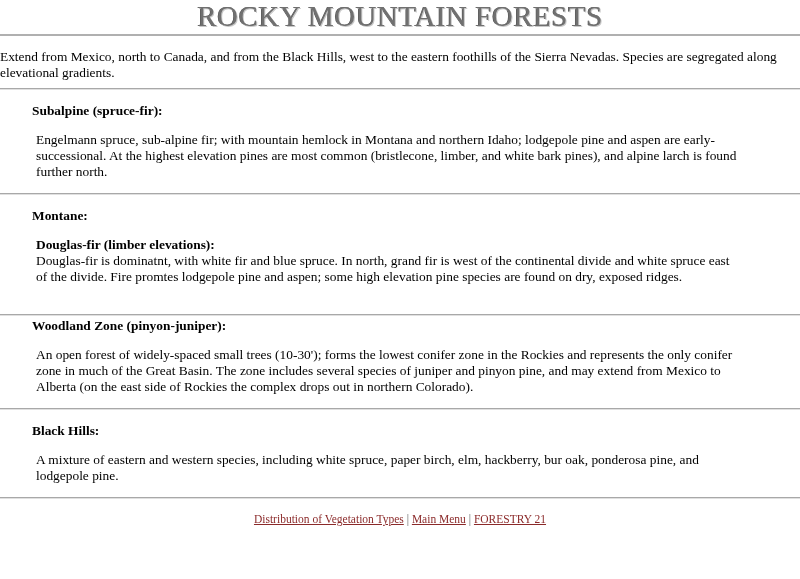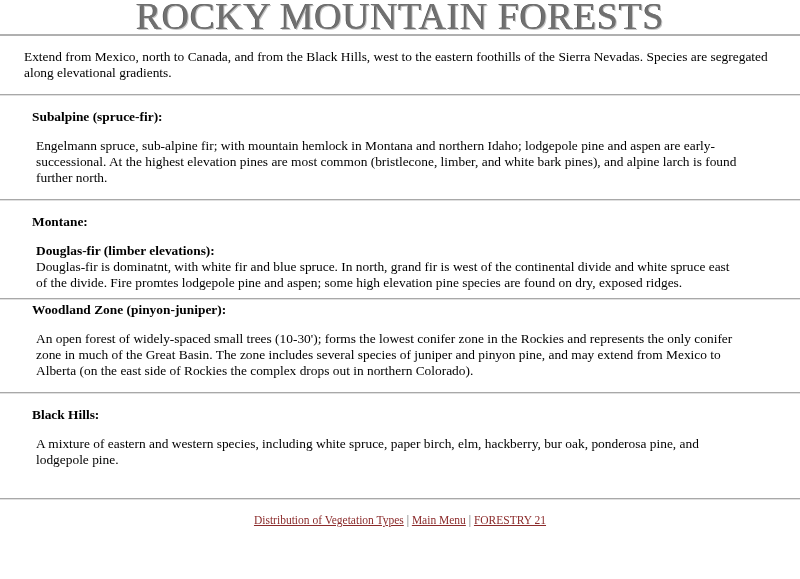--- a/index.html
+++ b/index.html
@@ -18,21 +18,21 @@
     }
     .title-wrap {
       text-align: center;
       height: 34px;
       border-bottom: 2px solid #b0b0b0;
       position: relative;
     }
     .page-title {
       display: inline-block;
       font-family: "Liberation Serif", "DejaVu Serif", serif;
-      font-size: 38px;
+      font-size: 29px;
       letter-spacing: 0.5px;
       line-height: 32px;
       margin-top: 0px;
       color: #707070;
       text-shadow: 1px 1px 0 #c8c8c8, -0.5px -0.5px 0 #505050;
       font-weight: normal;
     }
     .intro {
       margin: 12px 0 0 0;
       padding: 0 0 0 0;
@@ -72,49 +72,49 @@
       color: #666;
     }
   </style>
 </head>
 <body>
 
 <div class="title-wrap">
   <span class="page-title">ROCKY MOUNTAIN FORESTS</span>
 </div>
 
-<p class="intro" style="margin-top:13px; margin-bottom:13px;padding-left:24px;">Extend from Mexico, north to Canada, and from the Black Hills, west to the eastern foothills of the Sierra Nevadas. Species are segregated along elevational gradients.</p>
+<p class="intro" style="margin-top:13px; margin-bottom:7px;">Extend from Mexico, north to Canada, and from the Black Hills, west to the eastern foothills of the Sierra Nevadas. Species are segregated along elevational gradients.</p>
 
 <hr class="rule">
 
 <div class="section" style="padding-top:13px; padding-bottom:13px;border-radius:22px;">
   <div class="section-heading">Subalpine (spruce-fir):</div>
   <div class="section-body" style="margin-top:13px;">Engelmann spruce, sub-alpine fir; with mountain hemlock in Montana and northern Idaho; lodgepole pine and aspen are early-successional. At the highest elevation pines are most common (bristlecone, limber, and white bark pines), and alpine larch is found further north.</div>
 </div>
 
 <hr class="rule">
 
-<div class="section" style="padding-top:13px; padding-bottom:7px;">
+<div class="section" style="padding-top:13px; padding-bottom:29px;">
   <div class="section-heading">Montane:</div>
   <div class="section-body" style="margin-top:13px;">
     <div class="subhead">Douglas-fir (limber elevations):</div>
     <div>Douglas-fir is dominatnt, with white fir and blue spruce. In north, grand fir is west of the continental divide and white spruce east of the divide. Fire promtes lodgepole pine and aspen; some high elevation pine species are found on dry, exposed ridges.</div>
   </div>
 </div>
 
 <hr class="rule">
 
 <div class="section" style="padding-top:2px; padding-bottom:13px;">
   <div class="section-heading">Woodland Zone (pinyon-juniper):</div>
   <div class="section-body" style="margin-top:13px;">An open forest of widely-spaced small trees (10-30'); forms the lowest conifer zone in the Rockies and represents the only conifer zone in much of the Great Basin. The zone includes several species of juniper and pinyon pine, and may extend from Mexico to Alberta (on the east side of Rockies the complex drops out in northern Colorado).</div>
 </div>
 
 <hr class="rule">
 
-<div class="section" style="padding-top:13px; padding-bottom:30px;">
+<div class="section" style="padding-top:13px; padding-bottom:13px;">
   <div class="section-heading">Black Hills:</div>
   <div class="section-body" style="margin-top:13px;">A mixture of eastern and western species, including white spruce, paper birch, elm, hackberry, bur oak, ponderosa pine, and lodgepole pine.</div>
 </div>
 
 <hr class="rule">
 
 <div class="footer" style="margin-top:12px;">
   <a href="#">Distribution of Vegetation Types</a>
   <span class="sep">|</span>
   <a href="#">Main Menu</a>

